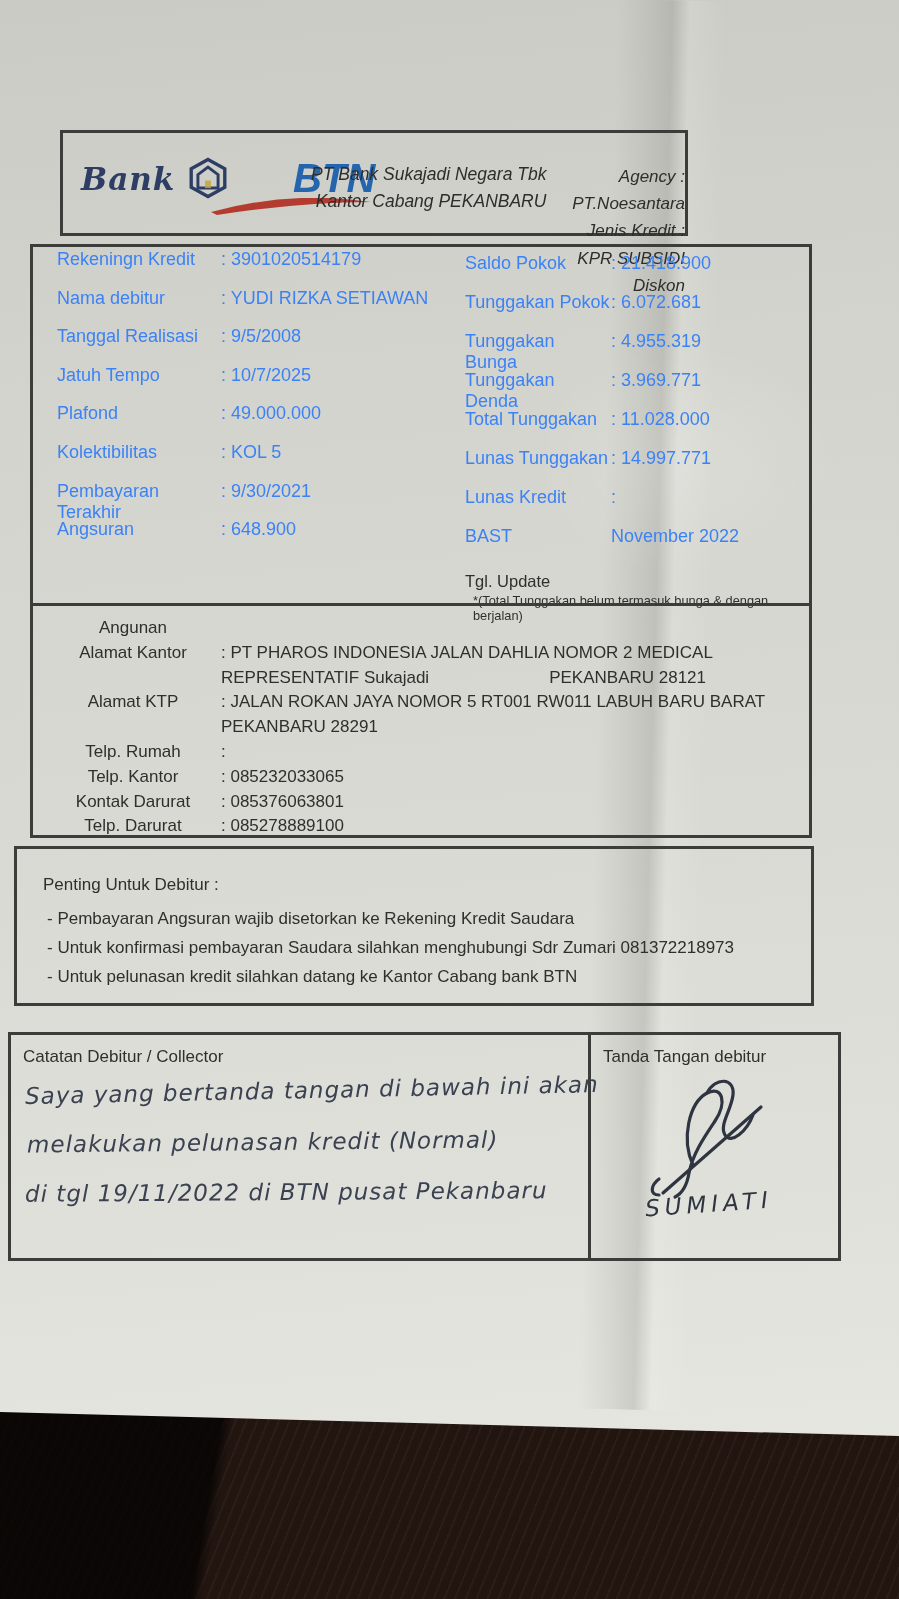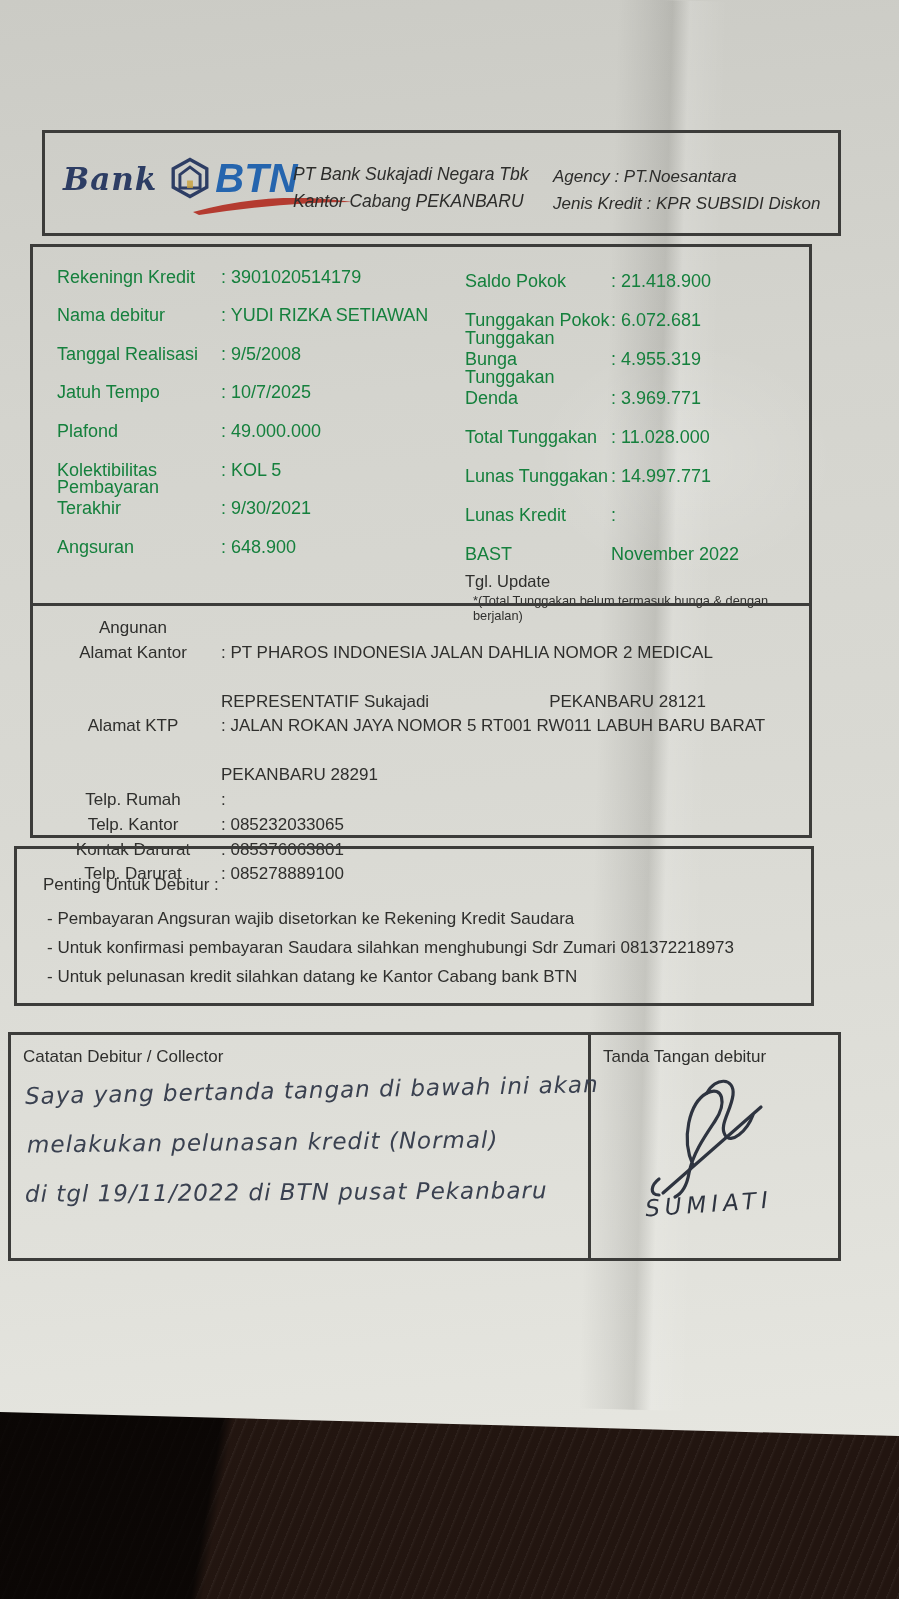--- a/index.html
+++ b/index.html
@@ -36,33 +36,33 @@
   .logo-btn { font-size:40px; font-weight:bold; font-style:italic; color:#2565ae; line-height:0.95; }
   .swoosh { margin-top:1px; margin-left:-26px; }
   .hdr-co { position:absolute; left:248px; top:28px; font-size:17.5px; font-style:italic;
     color:#2d2d2b; line-height:1.55; }
   .hdr-ag { position:absolute; left:508px; top:30px; font-size:17px; font-style:italic;
     color:#2d2d2b; line-height:1.6; }
 
   
   .col-left  { position:absolute; left:24px;  top:2px;  width:400px; }
   .col-right { position:absolute; left:432px; top:6px;  width:345px; }
-  .frow { display:flex; align-items:flex-end; height:38.6px; font-size:18px; color:#15803d; }
+  .frow { display:flex; align-items:flex-start; height:38.6px; font-size:18px; color:#3b82f6; }
   .frow .lbl { width:164px; flex:none; }
   .col-right .frow { height:39px; }
   .col-right .frow .lbl { width:146px; flex:none; }
   .tgl { margin-top:7px; font-size:16.5px; color:#2f2f2d; }
   .footnote { font-size:12.8px; color:#2f2f2d; margin-top:2px;margin-left:8px; }
   .hdiv { position:absolute; left:-1px; right:-1px; top:356px; height:3px; background:#3c3c3a; }
 
   
   .addr { position:absolute; left:12px; top:369px; width:760px; font-size:17px; color:#2f2f2d;text-align:center; }
   .arow { display:flex; line-height:24.8px; }
   .arow .lbl { width:176px; flex:none; }
-  .acont { padding-left:176px; line-height:24.8px; display:flex;margin-top:24px; }
+  .acont { padding-left:176px; line-height:24.8px; display:flex; }
   .gap-wide { display:inline-block; width:120px; }
 
   
   .notice-title { position:absolute; left:26px; top:26px; font-size:17px; color:#2f2f2d; }
   .notice-item { position:absolute; left:30px; font-size:17px; color:#2f2f2d; }
 
   
   .vdiv { position:absolute; top:-1px; bottom:-1px; left:577px; width:3px; background:#3c3c3a; }
   .notes-title { position:absolute; left:12px; top:12px; font-size:17px; color:#2f2f2d; }
   .sig-title { position:absolute; left:592px; top:12px; font-size:17px; color:#2f2f2d; }
@@ -81,21 +81,21 @@
 <div class="wood">
   <div class="wood-grain"></div>
   <div class="wood-shadow"></div>
 </div>
 
 <div class="paper">
   <div class="crease-v"></div>
   <div class="crease-glow"></div>
 </div>
 
-<div class="box" style="left:42px; top:130px; width:799px; height:106px;">
+<div class="box" style="left:60px; top:130px; width:628px; height:106px;text-align:right;">
   <div class="logo">
     <span class="logo-bank">Bank</span>
     <svg class="logo-house" width="42" height="42" viewBox="0 0 100 100">
       <path d="M50 6 L90 28 L90 72 L50 94 L10 72 L10 28 Z" fill="none" stroke="#2d3d64" stroke-width="8"></path>
       <path d="M50 24 L74 42 L74 74 L26 74 L26 42 Z" fill="none" stroke="#2d3d64" stroke-width="7"></path>
       <rect x="43" y="56" width="14" height="18" fill="#c9a23f" opacity="0.85"></rect>
     </svg>
     <span class="btn-wrap">
       <span class="logo-btn">BTN</span>
       <svg class="swoosh" width="168" height="18" viewBox="0 0 168 18">

